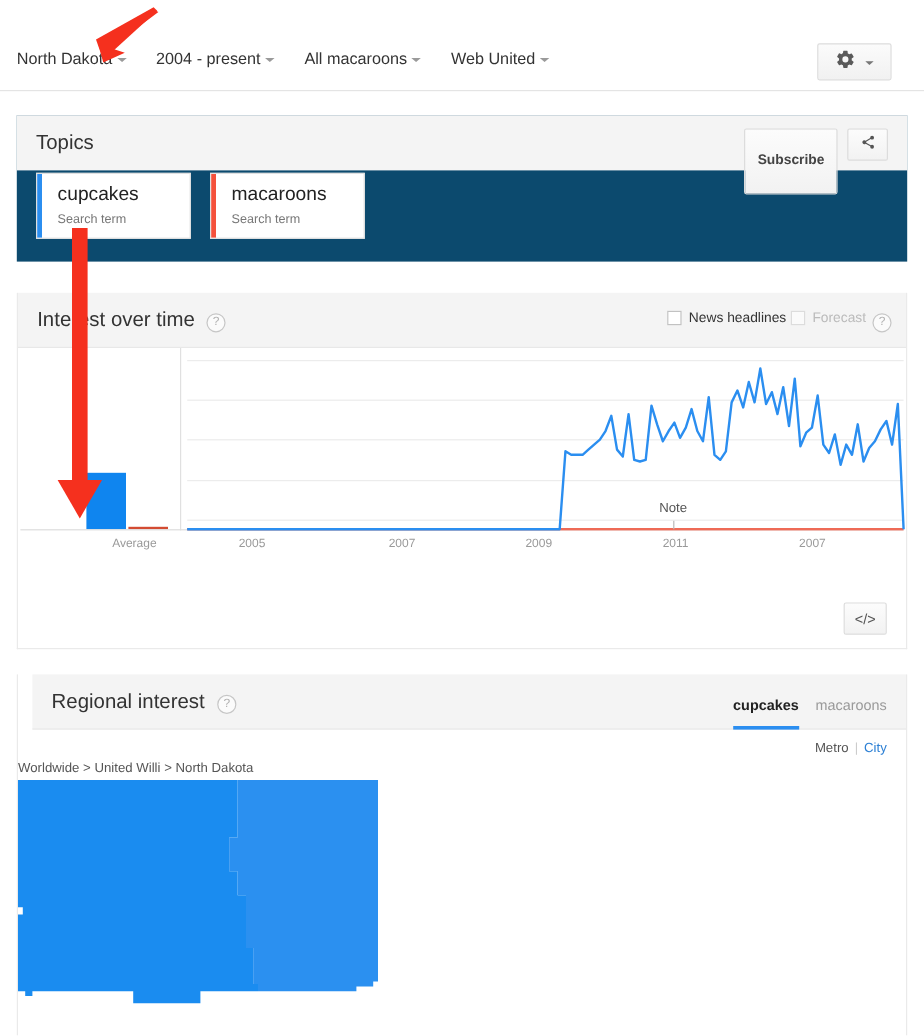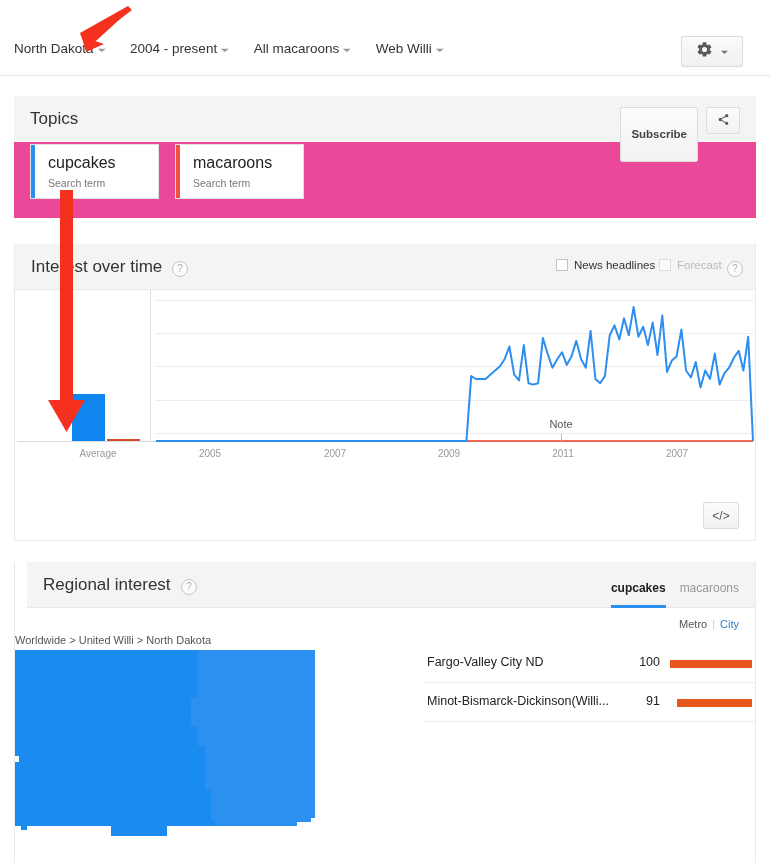--- a/index.html
+++ b/index.html
@@ -94,21 +94,21 @@
     border-radius: 50%;
     color: #b0b0b0;
     font-size: 10px;
     line-height: 14px;
     text-align: center;
     cursor: pointer;
     background: #fbfbfb;
   }
 
   
-  #topics-card { top: 96px; height: 122px; background:#ec4899; }
+  #topics-card { top: 96px; height: 122px; background:#0c4a6e; }
   #topics-card .card-head { border-bottom: none; }
   .subscribe-btn {
     position: absolute;
     right: 58px; top: 11px;
     height: 23px;
     padding: 15px 10px;
     font-size: 11.5px;
     font-weight: bold;
     color: #444444;
     background: linear-gradient(#fcfcfc, #f2f2f2);
@@ -348,21 +348,21 @@
   .anno { position: absolute; pointer-events: none; }
 </style>
 </head>
 <body>
 
 <div class="topnav">
   <div class="nav-items">
     <div class="nav-item"><span>North Dakota</span><span class="caret">▾</span></div>
     <div class="nav-item"><span>2004 - present</span><span class="caret">▾</span></div>
     <div class="nav-item"><span>All macaroons</span><span class="caret">▾</span></div>
-    <div class="nav-item"><span>Web Willi</span><span class="caret">▾</span></div>
+    <div class="nav-item"><span>Web United</span><span class="caret">▾</span></div>
   </div>
   <div class="gear-btn">
     <span class="gi">
       <svg width="17" height="17" viewBox="0 0 24 24">
           <path fill="#5a5a5a" d="M19.4 13c.04-.32.06-.66.06-1s-.02-.68-.07-1l2.1-1.63a.5.5 0 0 0 .12-.64l-2-3.46a.5.5 0 0 0-.6-.22l-2.49 1a7.3 7.3 0 0 0-1.7-1L14.5 2.2a.5.5 0 0 0-.5-.42h-4a.5.5 0 0 0-.5.42l-.37 2.65c-.62.25-1.18.59-1.7 1l-2.5-1a.5.5 0 0 0-.6.22l-2 3.46c-.12.21-.07.48.12.64L4.57 11a8 8 0 0 0 0 2l-2.11 1.63a.5.5 0 0 0-.12.64l2 3.46c.12.22.37.3.6.22l2.49-1c.52.41 1.08.75 1.7 1l.37 2.65c.3.24.24.42.5.42h4a.5.5 0 0 0 .5-.42l.37-2.65c.62-.25 1.18-.59 1.7-1l2.49 1c.23.08.48 0 .6-.22l2-3.46a.5.5 0 0 0-.12-.64L19.4 13zM12 15.6A3.6 3.6 0 1 1 12 8.4a3.6 3.6 0 0 1 0 7.2z"></path>
         </svg>
     </span>
     <span class="gear-caret">▾</span>
   </div>
 </div>
@@ -425,21 +425,21 @@
 
     <div class="redline" style="left:141px; width:597px;"></div>
 
     <svg id="lineSvg" width="740" height="205" style="position:absolute;left:0;top:0;">
       <polyline id="cupcakesLine" fill="none" stroke="#2b8ef0" stroke-width="2" stroke-linejoin="round" points="141.0,151.0 145.8,151.0 150.6,151.0 155.3,151.0 160.1,151.0 164.9,151.0 169.7,151.0 174.4,151.0 179.2,151.0 184.0,151.0 188.8,151.0 193.5,151.0 198.3,151.0 203.1,151.0 207.9,151.0 212.6,151.0 217.4,151.0 222.2,151.0 227.0,151.0 231.7,151.0 236.5,151.0 241.3,151.0 246.1,151.0 250.8,151.0 255.6,151.0 260.4,151.0 265.2,151.0 270.0,151.0 274.7,151.0 279.5,151.0 284.3,151.0 289.1,151.0 293.8,151.0 298.6,151.0 303.4,151.0 308.2,151.0 312.9,151.0 317.7,151.0 322.5,151.0 327.3,151.0 332.0,151.0 336.8,151.0 341.6,151.0 346.4,151.0 351.1,151.0 355.9,151.0 360.7,151.0 365.5,151.0 370.2,151.0 375.0,151.0 379.8,151.0 384.6,151.0 389.4,151.0 394.1,151.0 398.9,151.0 403.7,151.0 408.5,151.0 413.2,151.0 418.0,151.0 422.8,151.0 427.6,151.0 432.3,151.0 437.1,151.0 441.9,151.0 446.7,151.0 451.4,151.0 456.2,86.1 461.0,89.0 465.8,89.0 470.5,89.0 475.3,84.7 480.1,80.5 484.9,76.3 489.6,69.2 494.4,56.5 499.2,84.7 504.0,90.4 508.8,55.1 513.5,93.2 518.3,94.6 523.1,93.2 527.9,48.1 532.6,63.6 537.4,77.7 542.2,69.2 547.0,62.2 551.7,74.9 556.5,66.4 561.3,50.9 566.1,69.2 570.8,77.7 575.6,41.0 580.4,89.0 585.2,93.2 589.9,86.1 594.7,45.3 599.5,35.4 604.3,49.5 609.0,28.3 613.8,45.3 618.6,17.1 623.4,46.7 628.2,36.8 632.9,55.1 637.7,32.6 642.5,65.0 647.3,25.5 652.0,81.9 656.8,70.6 661.6,66.4 666.4,39.6 671.1,80.5 675.9,87.5 680.7,72.0 685.5,97.4 690.2,80.5 695.0,89.0 699.8,63.6 704.6,94.6 709.3,83.3 714.1,77.7 718.9,67.8 723.7,60.8 728.4,80.5 733.2,46.7 738.0,151.0"></polyline>
     </svg>
 
     <div class="note-tick" style="left:546px; top:144px;"></div>
     <span class="note-label" style="left:546px; top:128px;">Note</span>
 
-    <span class="xlabel" style="left:83px">Average</span>
+    <span class="xlabel" style="left:97px">Average</span>
     <span class="xlabel" style="left:195px">2005</span>
     <span class="xlabel" style="left:320px">2007</span>
     <span class="xlabel" style="left:434px">2009</span>
     <span class="xlabel" style="left:548px">2011</span>
     <span class="xlabel" style="left:662px">2007</span>
   </div>
 
   <div class="embed-btn">&lt;/&gt;</div>
 </div>
 
@@ -469,32 +469,20 @@
 
   <div class="map-box">
     <svg width="337" height="212" viewBox="0 0 337 212">
 
       <path d="M183 0 L300 0 L300 168 L296 168 L296 172 L282 172 L282 176 L200 176 L200 170 L196 170 L196 140 L190 140 L190 96 L183 96 L183 76 L176 76 L176 48 L183 48 Z" fill="#2b90f0"></path>
 
       <path d="M0 0 L183 0 L183 48 L176 48 L176 76 L183 76 L183 96 L190 96 L190 140 L196 140 L196 170 L200 170 L200 176 L152 176 L152 186 L96 186 L96 176 L12 176 L12 180 L6 180 L6 176 L0 176 L0 112 L4 112 L4 106 L0 106 Z" fill="#1a8cf0"></path>
     </svg>
   </div>
 
-  <div class="region-list">
-    <div class="region-row">
-      <span class="region-name">Fargo-Valley City ND</span>
-      <span class="region-val">100</span>
-      <span class="region-bar" style="width:82px"></span>
-    </div>
-    <div class="region-row">
-      <span class="region-name">Minot-Bismarck-Dickinson(Willi...</span>
-      <span class="region-val">91</span>
-      <span class="region-bar" style="width:75px"></span>
-    </div>
-  </div>
 </div>
 
 <svg class="anno" style="left:0;top:0;" width="770" height="863">
 
   <g>
     <path d="M132 10 L92 40 L104 44 L86 52 L82 36 L92 41 L130 9 Z" fill="#f5301e"></path>
     <path d="M131 9 L86 50 L80 33 L128 6 Z" fill="#f5301e"></path>
   </g>
 
   <g>

